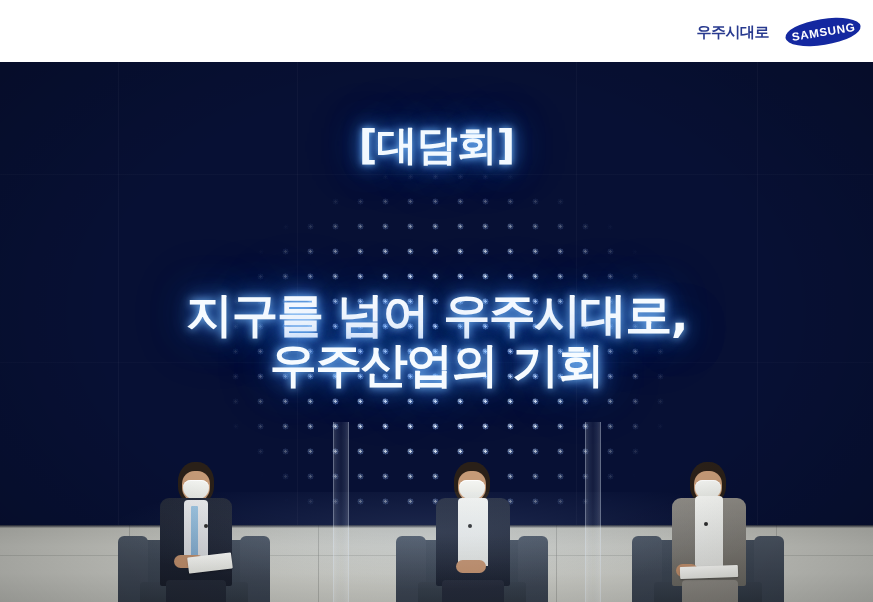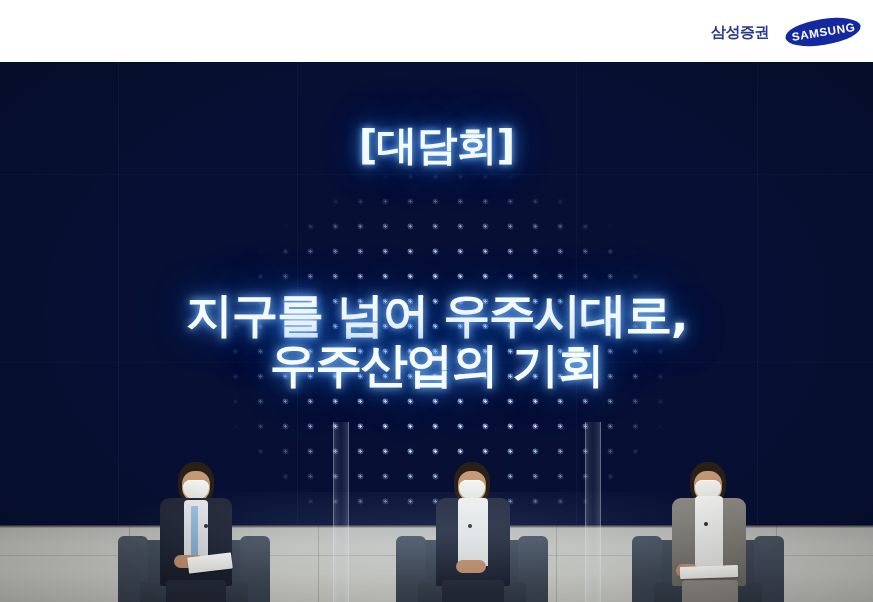--- a/index.html
+++ b/index.html
@@ -350,21 +350,21 @@
     z-index: 40;
   }
 </style>
 </head>
 <body>
 
 <div id="stage">
 
   <div id="header-bar">
     <div id="brand-cluster">
-      <div id="securities-wordmark">삼성증권</div>
+      <div id="securities-wordmark">우주시대로</div>
       <div id="samsung-ellipse">
         <span id="samsung-ellipse-label">SAMSUNG</span>
       </div>
     </div>
   </div>
 
   <div id="broadcast-frame">
 
     <div id="led-wall"></div>
     <div id="wall-seams"></div>

